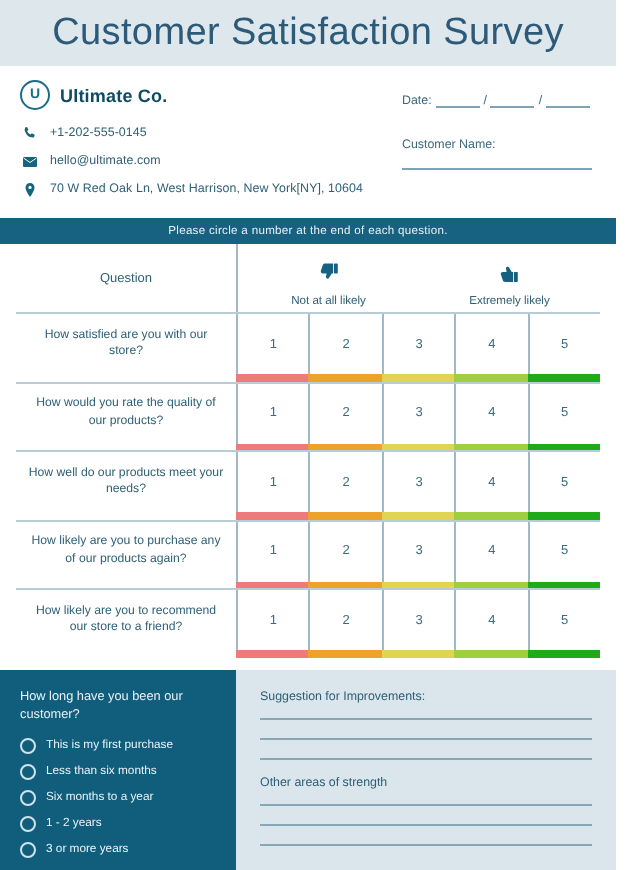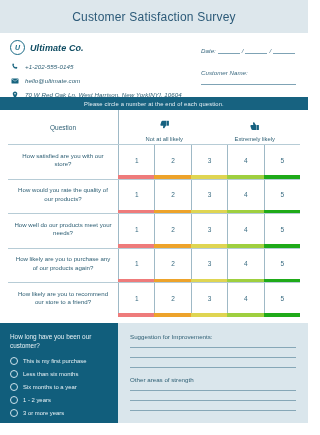--- a/index.html
+++ b/index.html
@@ -24,34 +24,33 @@
   
   .title-band {
     height: 33px;
     background: #dde7ec;
     display: flex;
     align-items: center;
     justify-content: center;
   }
   .title-band h1 {
     margin: 0;
-    font-size: 12px;
+    font-size: 19px;
     font-weight: 400;
     letter-spacing: 0.2px;
     color: #2c5a78;
   }
 
   
   .meta {
     position: relative;
-    height: 64px;
+    height: 76px;
     background: #ffffff;
     padding: 7px 10px 0 10px;
     box-sizing: border-box;
-    font-style: italic;
   }
   .brand {
     display: flex;
     align-items: center;
     gap: 5px;
     margin-bottom: 7px;
   }
   .brand-mark {
     width: 13px;
     height: 13px;

